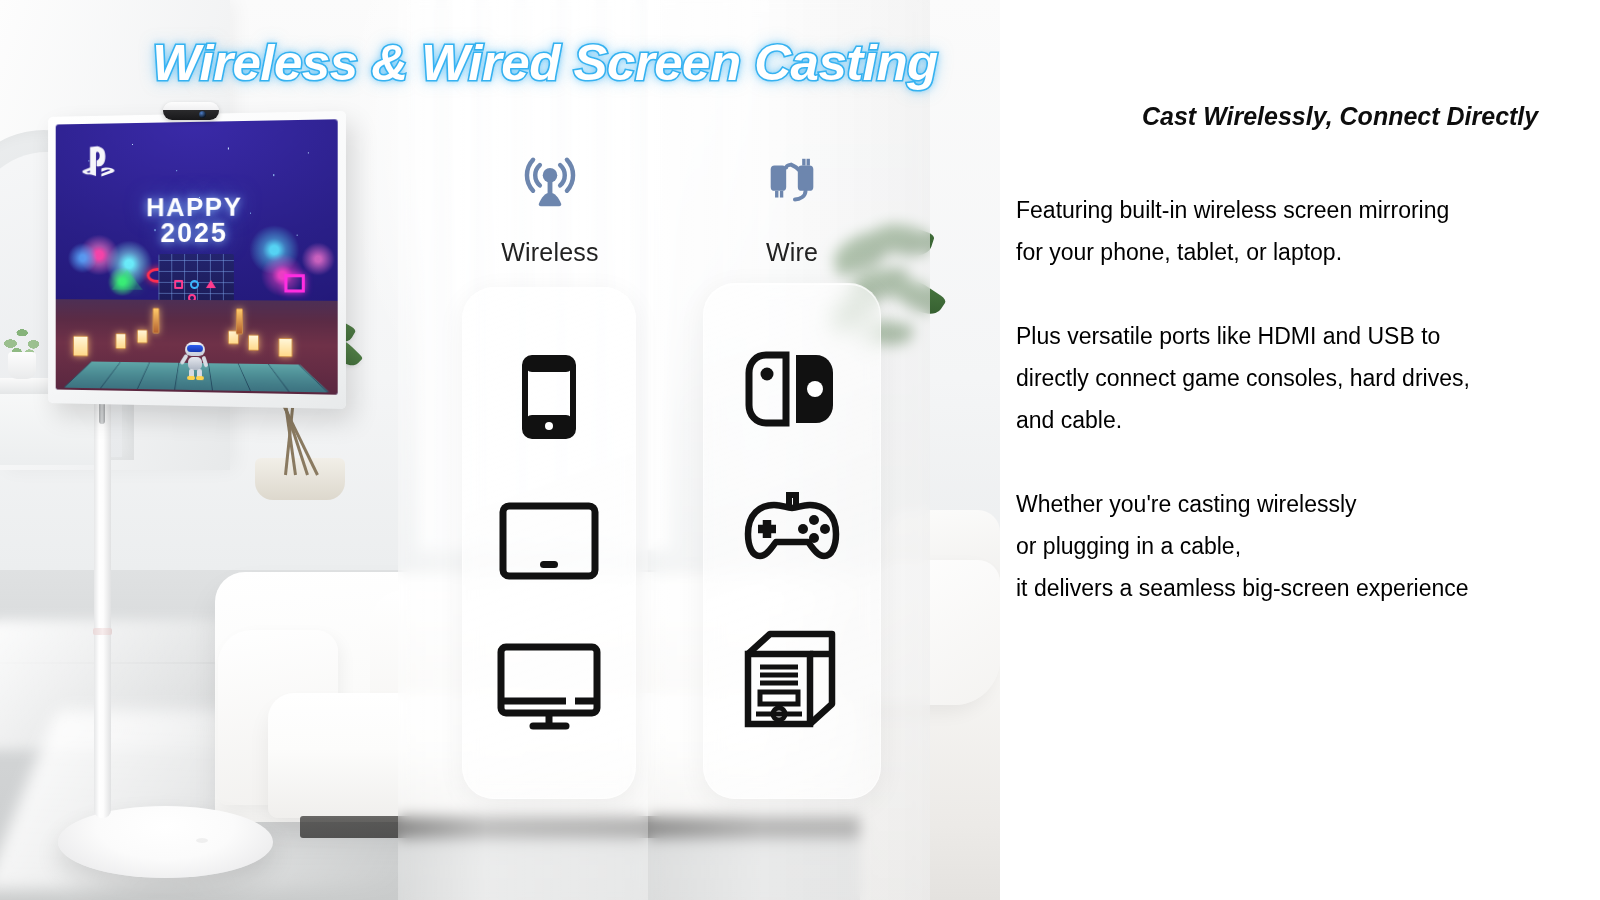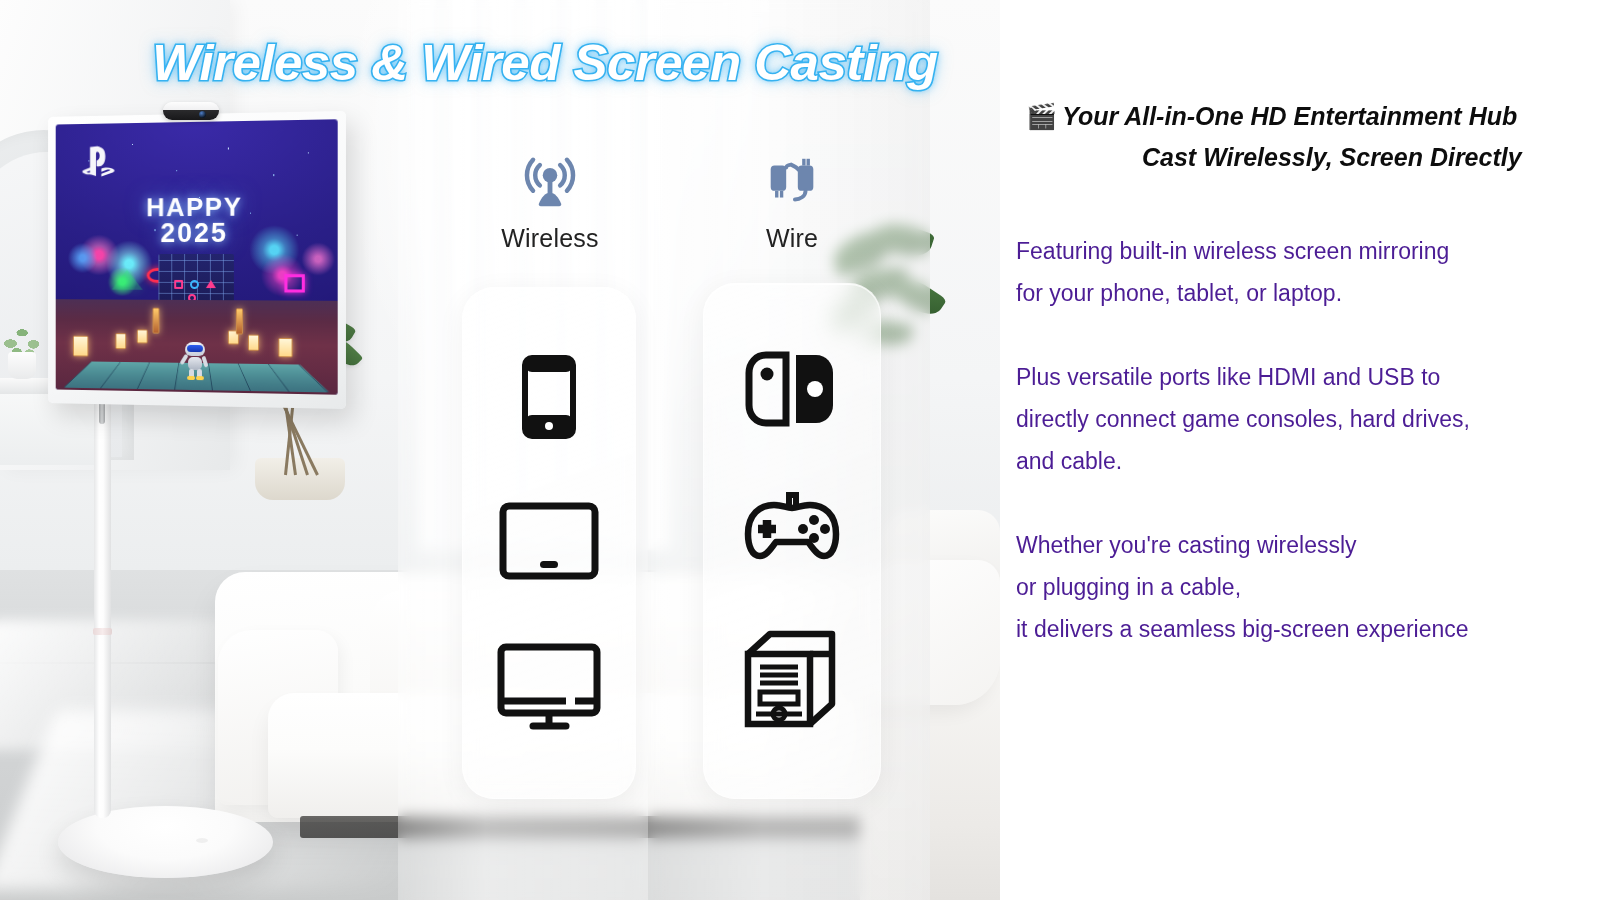--- a/index.html
+++ b/index.html
@@ -346,21 +346,21 @@
   .card.right { left: 703px; top: 283px; width: 178px; height: 516px; }
 
   .col-head {
     position: absolute;
     text-align: center;
     width: 180px;
   }
   .col-head.wireless { left: 460px; top: 152px; }
   .col-head.wire     { left: 702px; top: 152px; }
   .col-head .label {
-    margin-top: 6px;
+    margin-top: 20px;
     font-size: 25px;
     color: #222;
     font-family: "Liberation Sans", sans-serif;
     letter-spacing: .2px;
   }
   .hdr-icon { color: #6d86ae; }
 
   .dev-icon { color: #111; display: block; }
 
   
@@ -397,21 +397,21 @@
   }
   .headline .clap { font-style: normal; font-size: 25px; margin-right: 5px; }
   .headline-l1 { padding-left: 18px; }
   .headline-l2 { padding-left: 134px; }
 
   .body-block {
     margin-top: 52px;
     font-family: "Liberation Sans", sans-serif;
     font-size: 23px;
     line-height: 42px;
-    color: #4c1d95;
+    color: #000000;
     padding-left: 8px;
   }
   .para { margin-bottom: 42px; }
   .para:last-child { margin-bottom: 0; }
   .line { white-space: nowrap; }
 </style>
 </head>
 <body>
 
 <div class="page">
@@ -611,24 +611,21 @@
         <circle cx="39" cy="85" r="6" fill="none" stroke="currentColor" stroke-width="5"></circle>
       </svg>
     </div>
 
     <div class="casting-title">Wireless &amp; Wired Screen Casting</div>
   </div>
 
   <div class="info">
 
     <div class="headline">
-      <div class="headline-l1">
-        <span class="clap">🎬</span><span>Your All-in-One HD Entertainment Hub</span>
-      </div>
-      <div class="headline-l2">Cast Wirelessly, Screen Directly</div>
+      <div class="headline-l2">Cast Wirelessly, Connect Directly</div>
     </div>
 
     <div class="body-block">
 
       <div class="para">
         <div class="line">Featuring built-in wireless screen mirroring</div>
         <div class="line"> for your phone, tablet, or laptop.</div>
       </div>
 
       <div class="para">

